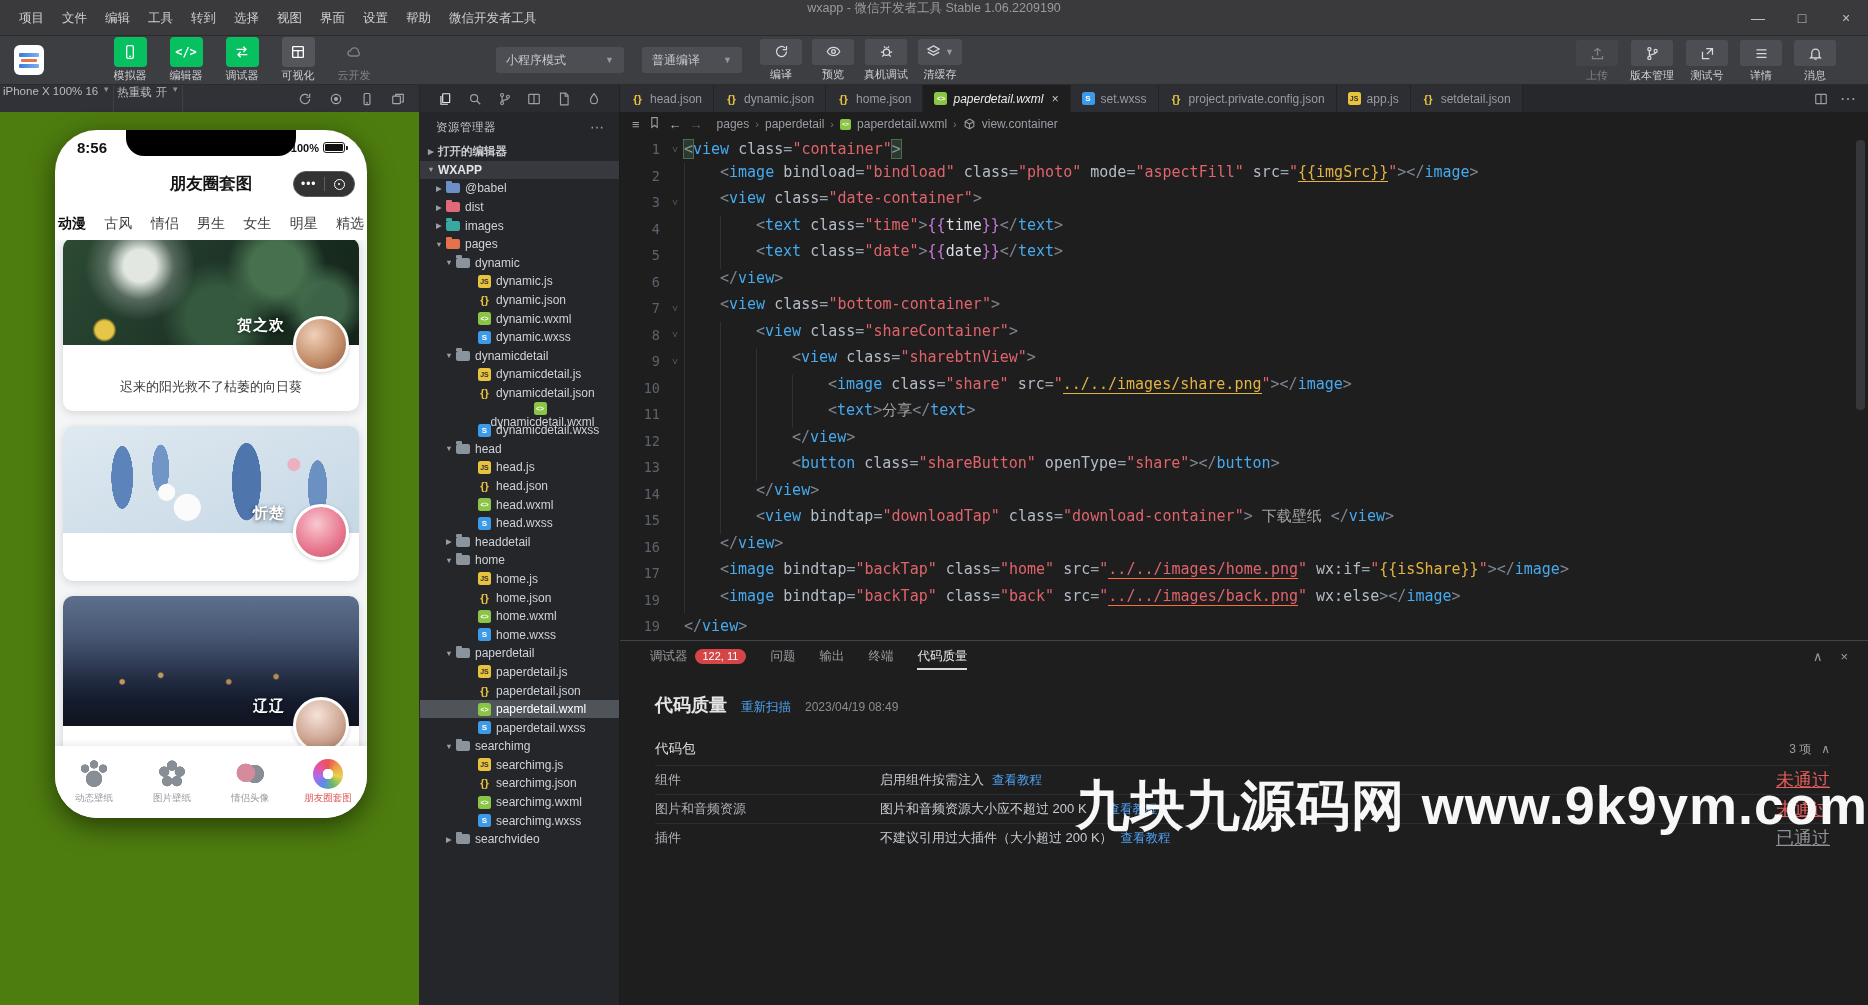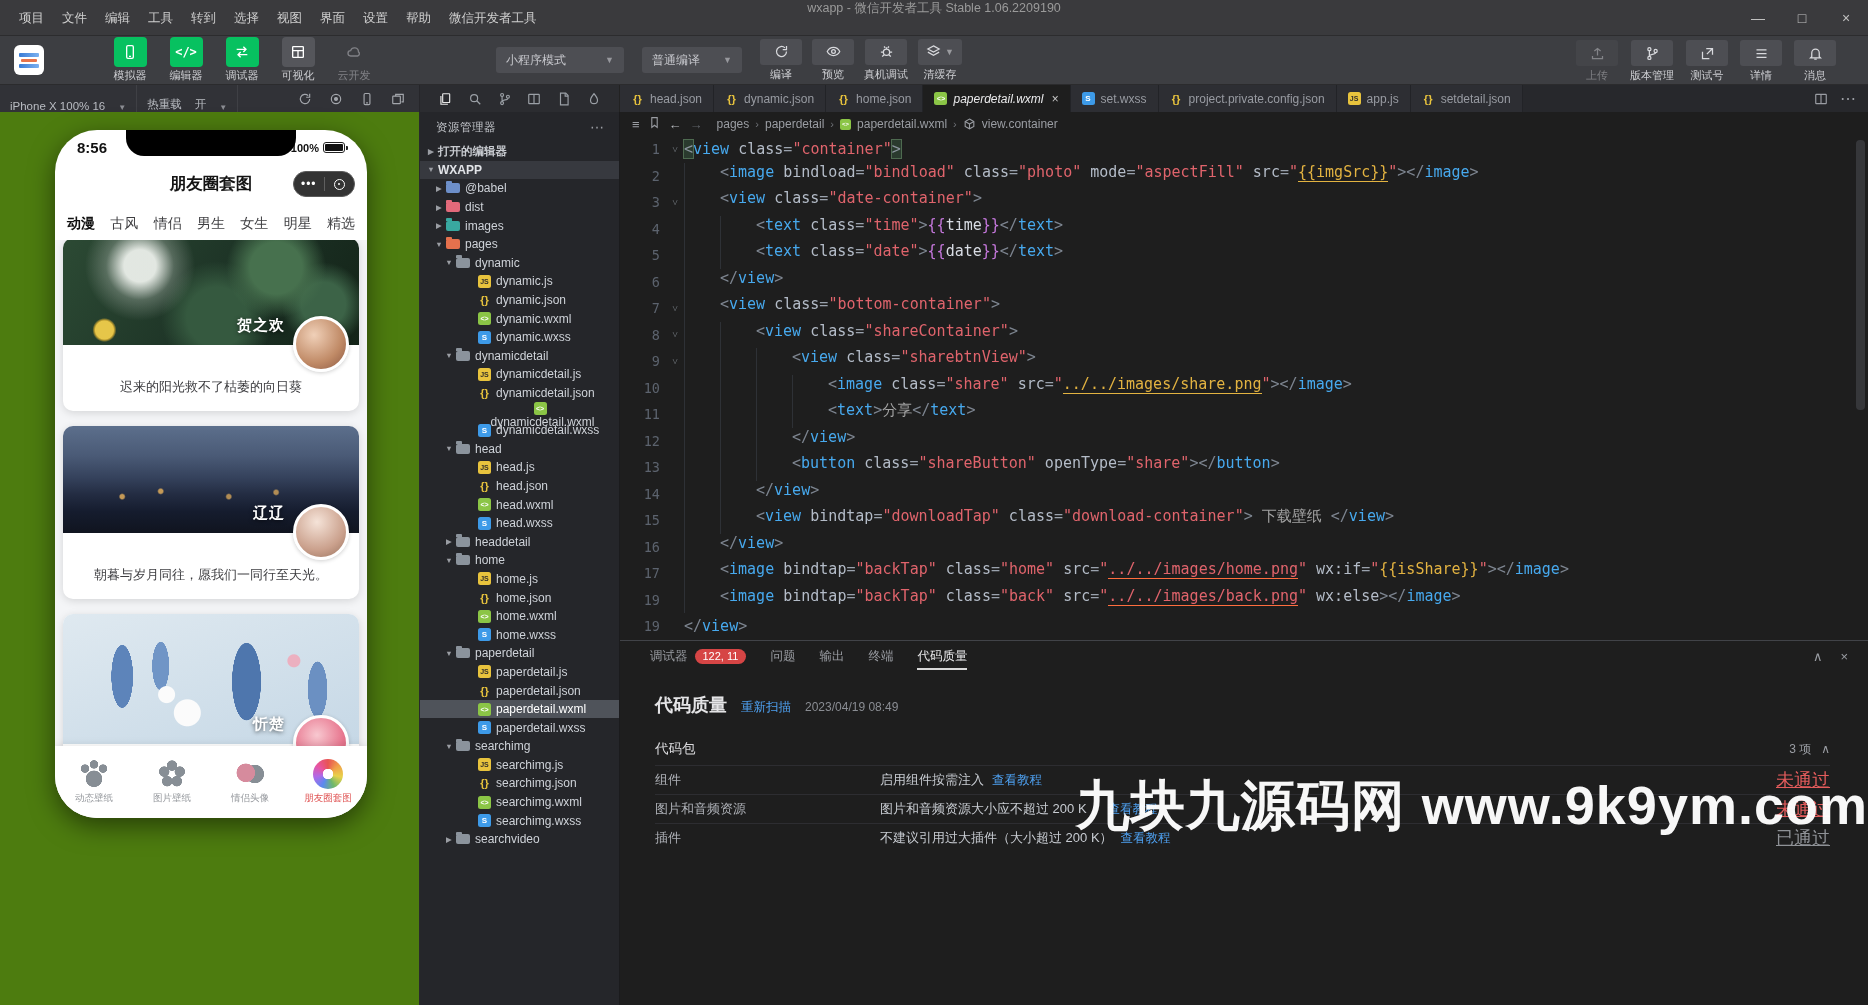--- a/index.html
+++ b/index.html
@@ -45,21 +45,21 @@
   .act-btn .ic svg { width:15px; height:15px;}
   .act-btn .lb { font-size:11px; color:#cdced2; margin-top:2px; white-space:nowrap;}
   .act-btn .caret{ font-size:9px; color:#9a9b9f;}
   .right-acts { position:absolute; right:32px; top:4px; display:flex; gap:12px;}
   .right-acts .act-btn.disabled { opacity:.45; }
 
   
   .subbar { position:absolute; left:0; top:85px; width:100%; height:27px; display:flex; }
   .devicebar { width:420px; height:100%; background:#313237; display:flex; align-items:center;
     color:#b9bcc2; font-size:11.5px; border-right:1px solid #26262a;}
-  .devicebar .seg { display:flex; align-items:flex-end; gap:13px; padding:0 10px; height:100%; border-right:1px solid #3f4045;}
+  .devicebar .seg { display:flex; align-items:flex-start; gap:4px; padding:0 3px; height:100%; border-right:1px solid #3f4045;}
   .devicebar .caret { font-size:8px; color:#8b8d93;}
   .sim-icons { margin-left:auto; display:flex; gap:17px; padding-right:14px; color:#a3a6ac;}
   .sim-icons svg { width:14px; height:14px; display:block;}
   .expl-strip { width:200px; height:100%; background:#2b2c30; display:flex; align-items:center;
     justify-content:space-around; padding:0 10px; color:#9ba0a6; border-right:1px solid #222;}
   .expl-strip svg { width:14px; height:14px; }
   .expl-strip .on { color:#e6e6e6; }
   .tabstrip { flex:1; height:100%; background:#27282c; display:flex; align-items:stretch; overflow:hidden;}
   .etab { display:flex; align-items:center; gap:6px; padding:0 11px; font-size:12px; color:#989ba2;
     background:#2d2e33; border-right:1px solid #222327; cursor:pointer; white-space:nowrap;}
@@ -96,21 +96,21 @@
     align-items:center; justify-content:center; z-index:2;}
   .ptitle { font-size:16.5px; font-weight:600; color:#141414;}
   .capsule { position:absolute; right:12px; top:5px; width:62px; height:26px; border-radius:14px;
     background:#333; border:1px solid #5a5a5a; display:flex; align-items:center; color:#fff;}
   .capsule .dots { flex:1; text-align:center; font-size:12px; letter-spacing:1px;}
   .capsule .sep { width:1px; height:14px; background:#5f5f5f;}
   .capsule .circ { flex:1; display:flex; align-items:center; justify-content:center;}
   .capsule .circ i { width:11px; height:11px; border:1.5px solid #fff; border-radius:50%; display:block; position:relative;}
   .capsule .circ i::after{ content:""; position:absolute; left:3px; top:3px; width:2.5px; height:2.5px; background:#fff; border-radius:50%;}
   .cat-tabs { position:absolute; top:78px; left:0; width:100%; height:32px; display:flex;
-    justify-content:space-between; padding:0 12px; align-items:center; z-index:2; background:#fff;}
+    justify-content:space-between; padding:0 3px; align-items:center; z-index:2; background:#fff;}
   .cat-tab { font-size:14px; color:#3f3f42;}
   .pscroll { position:absolute; top:93px; left:0; width:100%; bottom:0; background:#f4f5f7;}
   .pcard { margin:15px 8px 0 8px; background:#fff; border-radius:10px; box-shadow:0 2px 8px rgba(0,0,0,.13); position:relative;}
   .pcard-img { height:107px; border-radius:10px 10px 0 0; position:relative;}
   .pcard:nth-child(3) .pcard-img { height:130px; }
   .pcard-name { position:absolute; right:74px; bottom:10px; color:#fff; font-size:15px; font-weight:bold;
     text-shadow:0 1px 4px rgba(0,0,0,.65); letter-spacing:1px;}
   .pavatar { position:absolute; right:10px; bottom:-27px; width:56px; height:56px; border-radius:50%;
     border:3px solid #fff; box-shadow:0 1px 4px rgba(0,0,0,.2);}
   .pcard-cap { padding:33px 12px 15px; text-align:center; font-size:13px; color:#3d3d40;}
@@ -566,32 +566,32 @@
           </div>
         <div class="pscroll">
             <div class="pcard">
               <div class="pcard-img img1">
                 <span class="pcard-name">贺之欢</span>
                 <span class="pavatar av1"></span>
               </div>
               <div class="pcard-cap">迟来的阳光救不了枯萎的向日葵</div>
             </div>
             <div class="pcard">
+              <div class="pcard-img img3">
+                <span class="pcard-name">忻楚</span>
+                <span class="pavatar av3"></span>
+              </div>
+              <div class="pcard-cap"></div>
+            </div>
+            <div class="pcard">
               <div class="pcard-img img2">
                 <span class="pcard-name">辽辽</span>
                 <span class="pavatar av2"></span>
               </div>
               <div class="pcard-cap">朝暮与岁月同往，愿我们一同行至天光。</div>
-            </div>
-            <div class="pcard">
-              <div class="pcard-img img3">
-                <span class="pcard-name">忻楚</span>
-                <span class="pavatar av3"></span>
-              </div>
-              <div class="pcard-cap"></div>
             </div>
           </div>
         <div class="ptabbar">
             <div class="ptab">
               <div class="picon picon1"></div>
               <div class="plbl">动态壁纸</div>
             </div>
             <div class="ptab">
               <div class="picon picon2"></div>
               <div class="plbl">图片壁纸</div>

